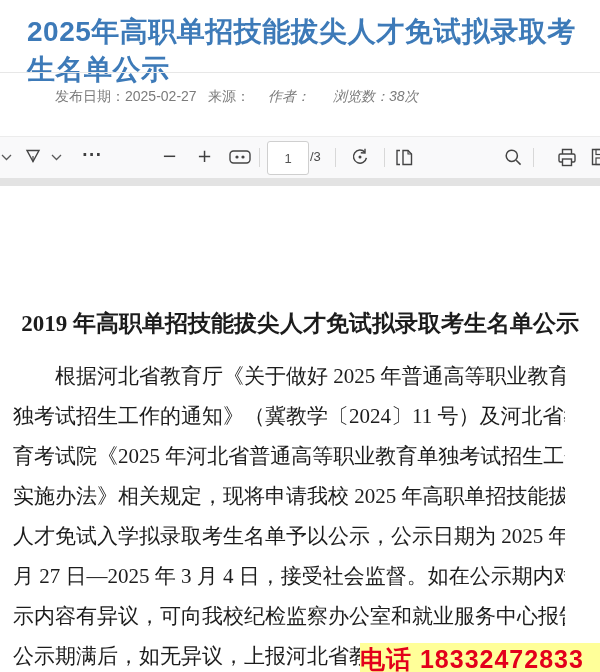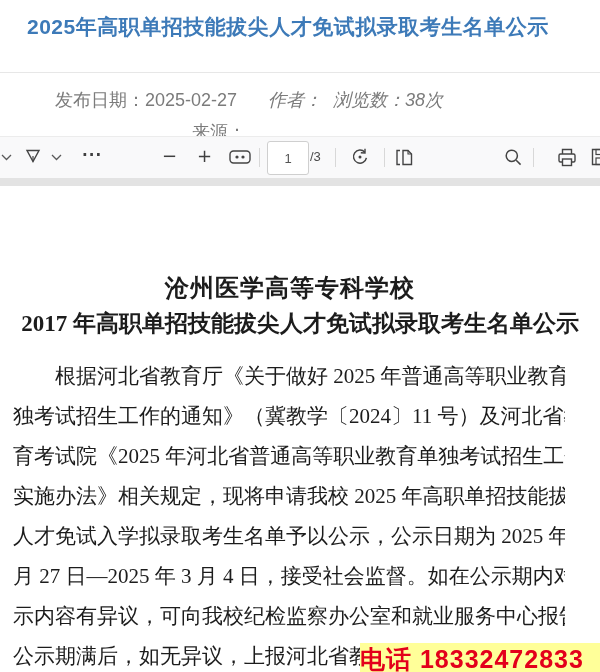--- a/index.html
+++ b/index.html
@@ -4,33 +4,33 @@
 <style>
   html,body{margin:0;padding:0;}
   body{
     width:600px;height:672px;position:relative;overflow:hidden;
     background:#ffffff;font-family:"Liberation Sans",sans-serif;
     -webkit-font-smoothing:antialiased;
   }
   
   .site-title{
     position:absolute;left:27px;top:13px;width:560px;
-    font-size:21px;font-weight:bold;color:#3d7ab8;letter-spacing:.5px;
+    font-size:28px;font-weight:bold;color:#3d7ab8;letter-spacing:.5px;
   }
   .header-divider{
     position:absolute;left:0;top:72px;width:600px;height:0;
     border-top:1px solid #e7e7e7;
   }
   .meta-row{
     position:absolute;left:0;top:88px;width:600px;height:20px;
-    font-size:18px;color:#7b7b7b;
+    font-size:14px;color:#7b7b7b;
   }
   .meta-item{position:absolute;white-space:nowrap;}
   .meta-date{left:55px;}
-  .meta-source{left:192px;margin-top:32px;}
+  .meta-source{left:208px;}
   .meta-author{left:268px;font-style:italic;}
   .meta-views{left:333px;font-style:italic;}
   
   .pdf-toolbar{
     position:absolute;left:0;top:136px;width:600px;height:41px;
     background:#f9f9fa;border-top:1px solid #ececec;border-bottom:1px solid #dcdcdc;
   }
   .tb{position:absolute;display:flex;align-items:center;justify-content:center;color:#3f3f3f;}
   .tb-btn{cursor:pointer;}
   .glyph{font-size:18px;line-height:18px;color:#3f3f3f;font-family:"DejaVu Sans",sans-serif;}
@@ -174,22 +174,21 @@
         <path d="M1.5 1.5 H13 L18.5 7 V16.5 H1.5 Z" fill="none" stroke="#444" stroke-width="1.4"></path>
         <rect x="5" y="1.5" width="7" height="5" fill="none" stroke="#444" stroke-width="1.2"></rect>
         <rect x="5" y="10" width="10" height="6.5" fill="none" stroke="#444" stroke-width="1.2"></rect>
       </svg>
   </span>
 </div>
 
 <div class="viewer-strip"></div>
 
 <div class="doc-page">
-  <div class="doc-school">沧州医学高等专科学校</div>
-  <div class="doc-title">2017 年高职单招技能拔尖人才免试拟录取考生名单公示</div>
+  <div class="doc-title">2019 年高职单招技能拔尖人才免试拟录取考生名单公示</div>
   <div class="doc-body">
     <div class="doc-line indent">根据河北省教育厅《关于做好 2025 年普通高等职业教育单</div>
     <div class="doc-line">独考试招生工作的通知》（冀教学〔2024〕11 号）及河北省教</div>
     <div class="doc-line">育考试院《2025 年河北省普通高等职业教育单独考试招生工作</div>
     <div class="doc-line">实施办法》相关规定，现将申请我校 2025 年高职单招技能拔尖</div>
     <div class="doc-line">人才免试入学拟录取考生名单予以公示，公示日期为 2025 年 2</div>
     <div class="doc-line">月 27 日—2025 年 3 月 4 日，接受社会监督。如在公示期内对公</div>
     <div class="doc-line">示内容有异议，可向我校纪检监察办公室和就业服务中心报告。</div>
     <div class="doc-line">公示期满后，如无异议，上报河北省教</div>
   </div>

